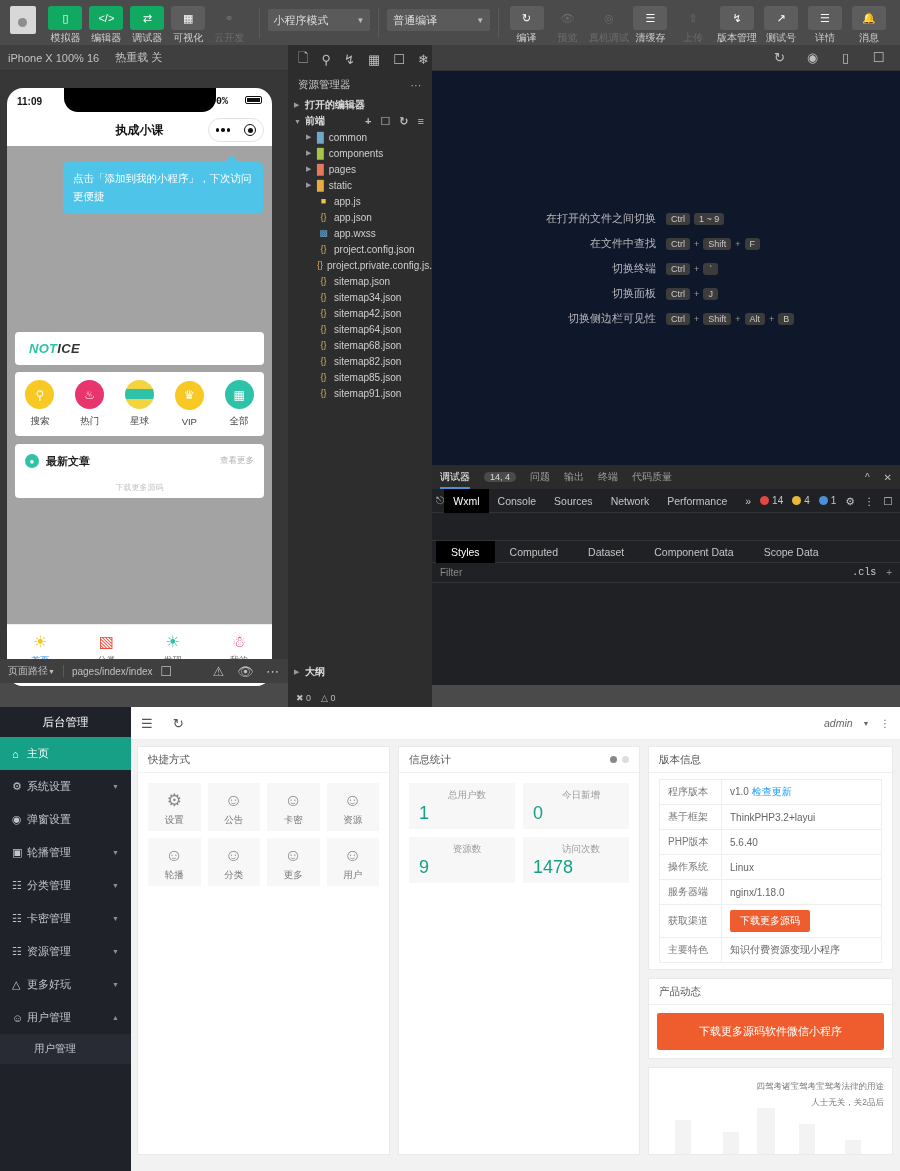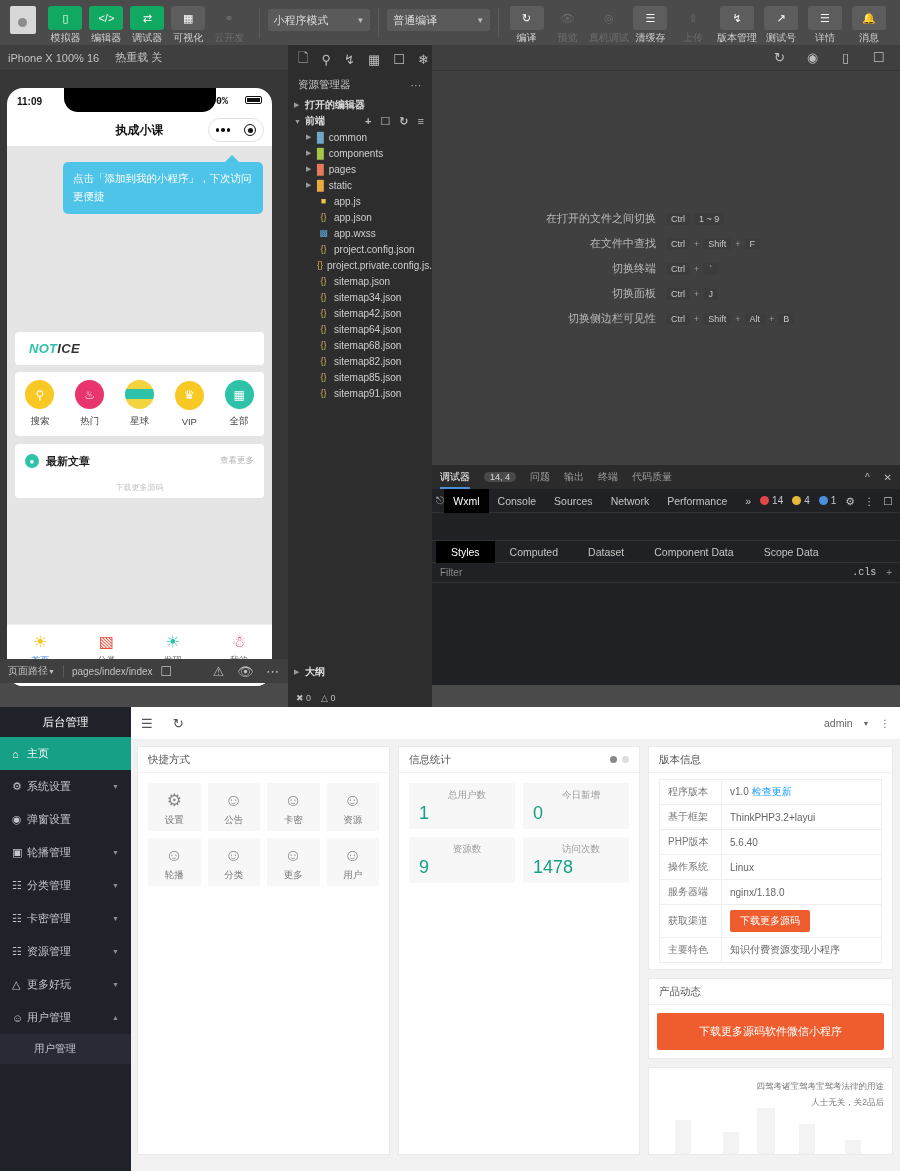--- a/index.html
+++ b/index.html
@@ -48,21 +48,21 @@
   .batt .b { width:17px;height:8px;border:1px solid #111;border-radius:2px; position:relative;}
   .batt .b::after{content:'';position:absolute;left:1px;top:1px;bottom:1px;right:1px;background:#111;}
   .navbar { height:32px; display:flex;align-items:center;justify-content:center; position:relative; }
   .navbar .title { font-size:12px; color:#111; font-weight:bold;}
   .caps { position:absolute; right:8px; top:4px; width:56px;height:24px;border:1px solid #e2e2e2;border-radius:12px;
           background:#fff; display:flex;align-items:center;justify-content:space-around; }
   .caps .dots { display:flex; gap:2px; }
   .caps .dots i { width:3.5px;height:3.5px;border-radius:50%;background:#111; display:block;}
   .caps .tgt { width:12px;height:12px;border:1.5px solid #111;border-radius:50%; display:flex;align-items:center;justify-content:center;}
   .caps .tgt::after{content:'';width:5px;height:5px;border-radius:50%;background:#111;}
-  .phone-body { background:#e5e5e5; height:calc(100% - 58px); position:relative; }
+  .phone-body { background:#a3a3a3; height:calc(100% - 58px); position:relative; }
   .tip { position:absolute; right:9px; top:16px; width:200px; background:#4ec4e8; border-radius:5px;
          color:#fff; font-size:10.5px; line-height:1.7; padding:8px 10px; }
   .tip::before { content:''; position:absolute; right:24px; top:-7px; border-left:7px solid transparent;
                  border-right:7px solid transparent; border-bottom:7px solid #4ec4e8; }
   .notice { position:absolute; left:8px; right:8px; top:186px; height:33px; background:#fff; border-radius:4px;
             display:flex; align-items:center; padding-left:14px; }
   .notice b { font-style:italic; font-size:13px; letter-spacing:.3px;}
   .notice b .a { color:#2ec3a8; } .notice b .z { color:#333; }
   .cats { position:absolute; left:8px; right:8px; top:226px; height:64px; background:#fff; border-radius:4px;
           display:flex; align-items:center; justify-content:space-around; }
@@ -100,21 +100,21 @@
   .exp-row.sec { font-weight:bold; font-size:10px; color:#ddd; }
   .exp-row .arrow { width:11px; font-size:7px; color:#9a9a9a; }
   .exp-row .acts { margin-left:auto; display:flex; gap:9px; padding-right:8px; color:#c0c0c0; font-size:11px;}
   .exp-file { height:16px; display:flex; align-items:center; color:#cfcfcf; font-size:10px; }
   .exp-file .fi { width:13px; text-align:center; font-size:9px; margin-right:4px;}
   .exp-out { position:absolute; left:0; bottom:27px; width:144px; }
   .exp-st { position:absolute; left:0; bottom:0; width:144px; height:19px; background:#2d2d2d;
             display:flex; align-items:center; gap:10px; padding-left:8px; color:#bbb; font-size:9px;}
 
   
-  #edt { position:absolute; left:432px; top:71px; width:468px; height:394px; background:#404040; }
+  #edt { position:absolute; left:432px; top:71px; width:468px; height:394px; background:#0f172a; }
   .kb { margin-top:140px; }
   .kb-row { display:flex; align-items:center; justify-content:center; margin-bottom:10px; }
   .kb-row .lbl { width:150px; text-align:right; color:#b9b9b9; font-size:11px; padding-right:10px; }
   .kb-row .keys { width:150px; display:flex; gap:4px; align-items:center; }
   .key { background:#3c3c3c; color:#c9c9c9; font-size:9px; padding:1px 5px; border-radius:3px; min-width:15px; text-align:center;}
   .plus { color:#9a9a9a; font-size:9px; }
 
   
   #dev { position:absolute; left:432px; top:465px; width:468px; height:220px; background:#202124; }
   .dev-hd { height:24px; display:flex; align-items:center; padding:0 8px; gap:14px;
@@ -147,21 +147,21 @@
              background:#20222a; }
   .ad-item { height:33px; display:flex; align-items:center; padding:0 12px; color:#c2c6cc; font-size:11px; }
   .ad-item.on { background:#16a085; color:#fff; }
   .ad-item .mi { width:15px; font-size:11px; }
   .ad-item .car { margin-left:auto; font-size:7px; color:#8b8f96;}
   .ad-sub { height:30px; display:flex; align-items:center; padding-left:34px; color:#c2c6cc; font-size:10.5px;
             background:#282b33;}
   .ad-top { position:absolute; left:131px; top:0; width:769px; height:33px; background:#fff;
             display:flex; align-items:center; padding:0 10px; border-bottom:1px solid #eee;}
   .ad-top .ti { color:#555; font-size:13px; margin-right:20px;}
-  .ad-top .rt { margin-left:auto; display:flex; align-items:center; gap:10px; color:#666; font-size:10.5px;}
+  .ad-top .rt { margin-left:auto; display:flex; align-items:center; gap:10px; color:#666; font-size:10.5px;font-style:italic;}
   .ad-body { position:absolute; left:131px; top:33px; width:769px; height:431px; padding:6px; }
   .card { background:#fff; border:1px solid #eaeaea; }
   .card-hd { height:26px; display:flex; align-items:center; padding:0 10px; border-bottom:1px solid #f0f0f0;
              font-size:10.5px; color:#555;}
   .card-hd .rt { margin-left:auto; display:flex; gap:5px; align-items:center;}
   .row3 { display:flex; gap:8px; }
   .sc-grid { display:grid; grid-template-columns:repeat(4,1fr); gap:7px; padding:10px; }
   .sc { background:#f7f7f7; height:48px; display:flex; flex-direction:column; align-items:center; justify-content:center; }
   .sc .g { font-size:17px; color:#888; line-height:20px; }
   .sc span { font-size:9.5px; color:#777; margin-top:3px; }

